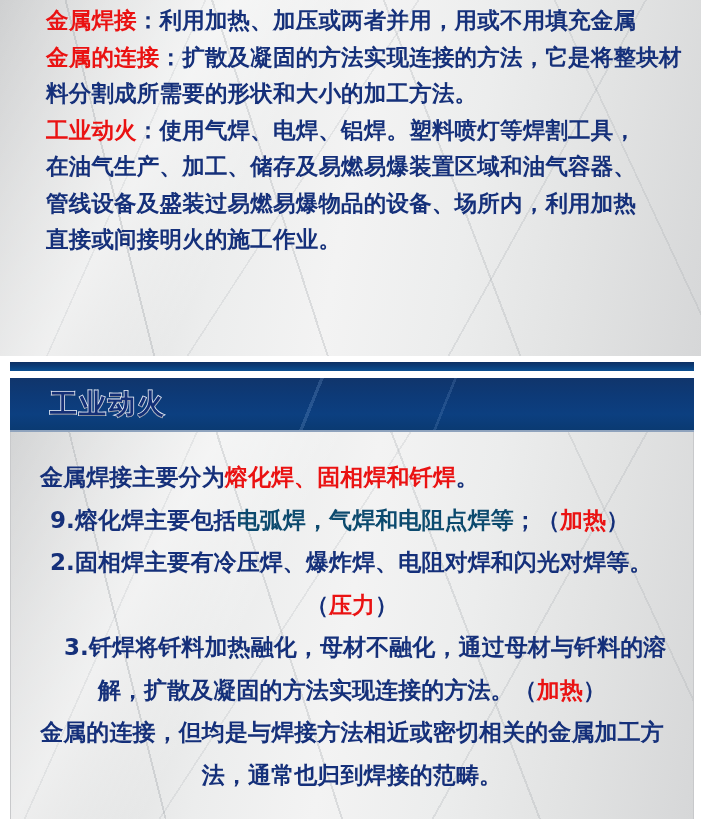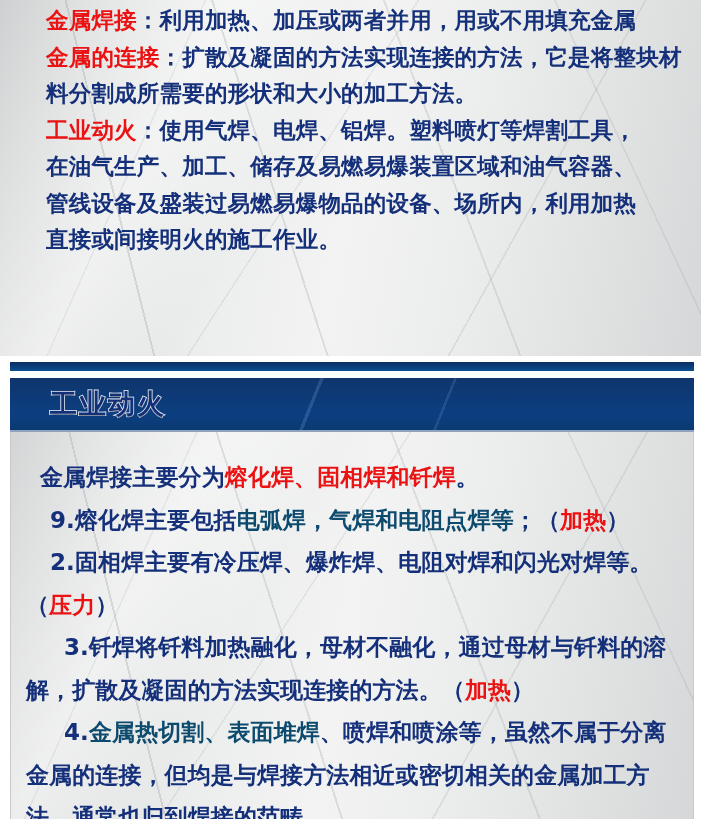--- a/index.html
+++ b/index.html
@@ -144,21 +144,21 @@
     font-size: 23px;
     font-weight: 700;
     line-height: 42.5px;
     color: #15307a;
     letter-spacing: .1px;
     white-space: nowrap;
   }
   .bline.indent1 { padding-left: 24px; }
   .bline.indent2 { padding-left: 38px; }
   .bline.indent0 { padding-left: 14px; }
-  .bline.flush   { padding-left: 0px; }
+  .bline.flush   { padding-left: 0px; text-align: center; }
 </style>
 </head>
 <body>
 
 <div id="slide">
 
   <div class="panel-bg" id="top-block"></div>
 
   <div class="top-text" id="top-text">
       <div class="tline"><span class="red">金属焊接</span><span class="navy">：利用加热、加压或两者并用，用或不用填充金属</span></div>
@@ -178,18 +178,17 @@
     <div id="section-banner-title">工业动火</div>
   </div>
 
   <div class="bottom-text" id="bottom-text">
       <div class="bline indent0"><span class="navy">金属焊接主要分为</span><span class="red">熔化焊、固相焊和钎焊</span><span class="navy">。</span></div>
       <div class="bline indent1"><span class="navy">9.熔化焊主要包括</span><span class="brightblue">电弧焊，气焊和电阻点焊等</span><span class="navy">；（</span><span class="red">加热</span><span class="navy">）</span></div>
       <div class="bline indent1"><span class="navy">2.固相焊主要有冷压焊、爆炸焊、电阻对焊和闪光对焊等。</span></div>
       <div class="bline flush"><span class="navy">（</span><span class="red">压力</span><span class="navy">）</span></div>
       <div class="bline indent2"><span class="navy">3.钎焊将钎料加热融化，母材不融化，通过母材与钎料的溶</span></div>
       <div class="bline flush"><span class="navy">解，扩散及凝固的方法实现连接的方法。（</span><span class="red">加热</span><span class="navy">）</span></div>
-      <div class="bline indent2"><span class="navy">4.</span><span class="brightblue">金属热切割、表面堆焊</span><span class="navy">、喷焊和喷涂等，虽然不属于分离</span></div>
       <div class="bline flush"><span class="navy">金属的连接，但均是与焊接方法相近或密切相关的金属加工方</span></div>
       <div class="bline flush"><span class="navy">法，通常也归到焊接的范畴。</span></div>
     </div>
 
 </div>
 
 </body></html>

